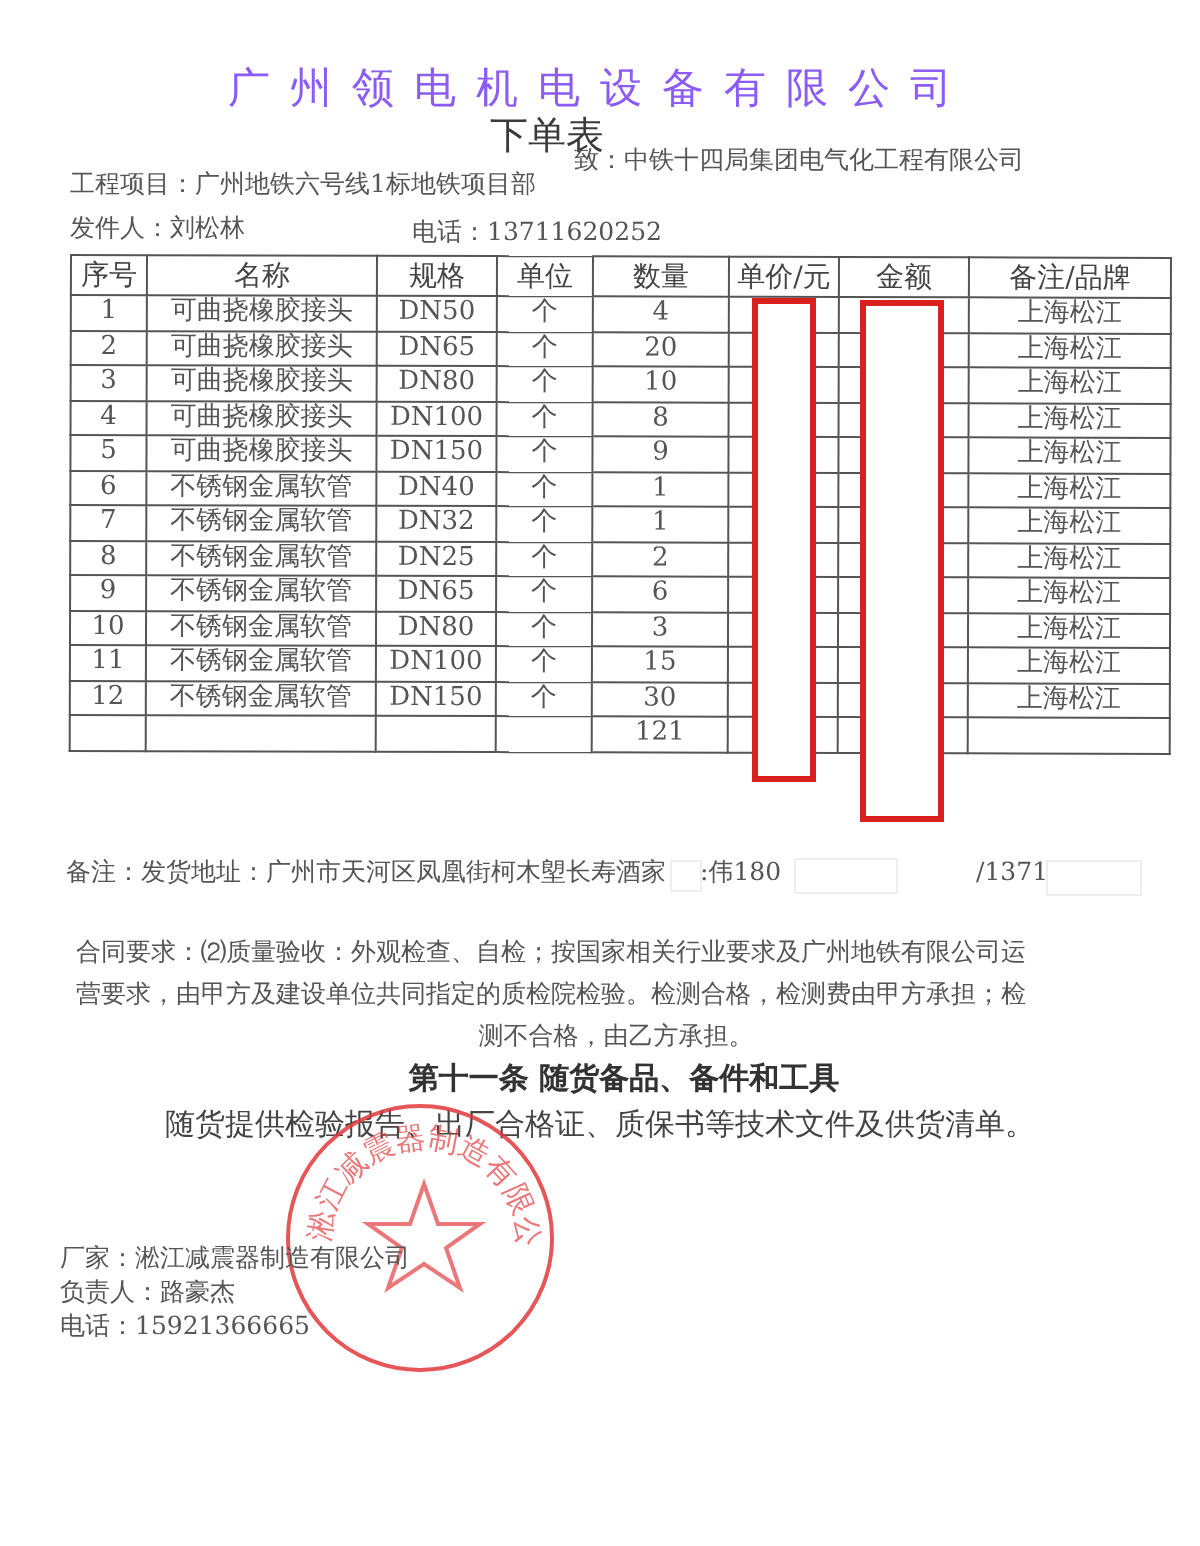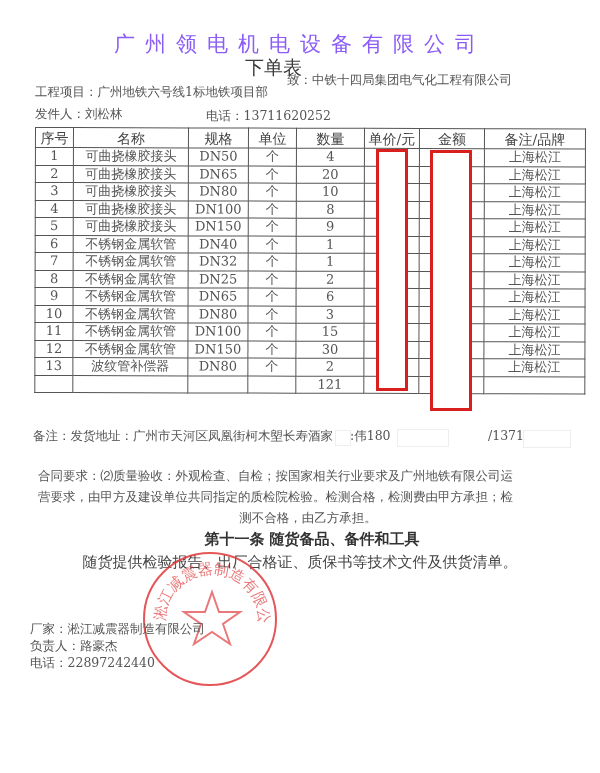--- a/index.html
+++ b/index.html
@@ -200,30 +200,20 @@
         <td>12</td>
         <td>不锈钢金属软管</td>
         <td>DN150</td>
         <td>个</td>
         <td>30</td>
         <td></td>
         <td></td>
         <td class="u">上海松江</td>
       </tr>
     <tr>
-        <td>13</td>
-        <td>波纹管补偿器</td>
-        <td>DN80</td>
-        <td>个</td>
-        <td>2</td>
-        <td></td>
-        <td></td>
-        <td class="u">上海松江</td>
-      </tr>
-    <tr>
         <td></td>
         <td></td>
         <td></td>
         <td></td>
         <td>121</td>
         <td></td>
         <td></td>
         <td></td>
       </tr>
   </tbody>
@@ -258,14 +248,14 @@
   </svg>
 </div>
 
 <div class="abs para" style="left:30px; top:620px; line-height:18px;">
   <span>厂家：</span><span>淞江减震器制造有限公司</span>
 </div>
 <div class="abs para" style="left:30px; top:637px; line-height:18px;">
   <span>负责人：</span><span>路豪杰</span>
 </div>
 <div class="abs para" style="left:30px; top:654px; line-height:18px;">
-  <span>电话：</span><span>22897242440</span>
+  <span>电话：</span><span>15921366665</span>
 </div>
 
 </body></html>

